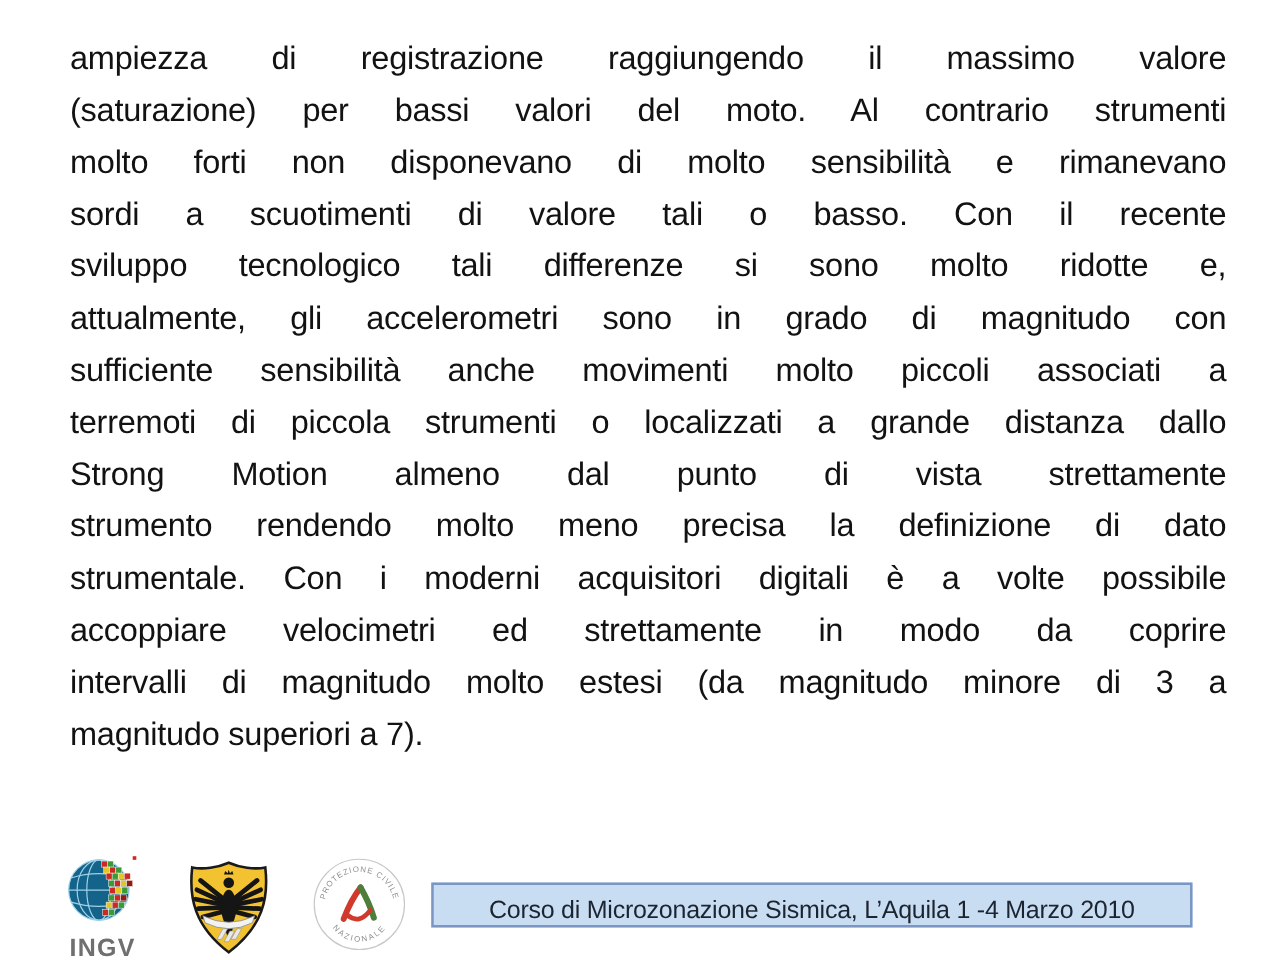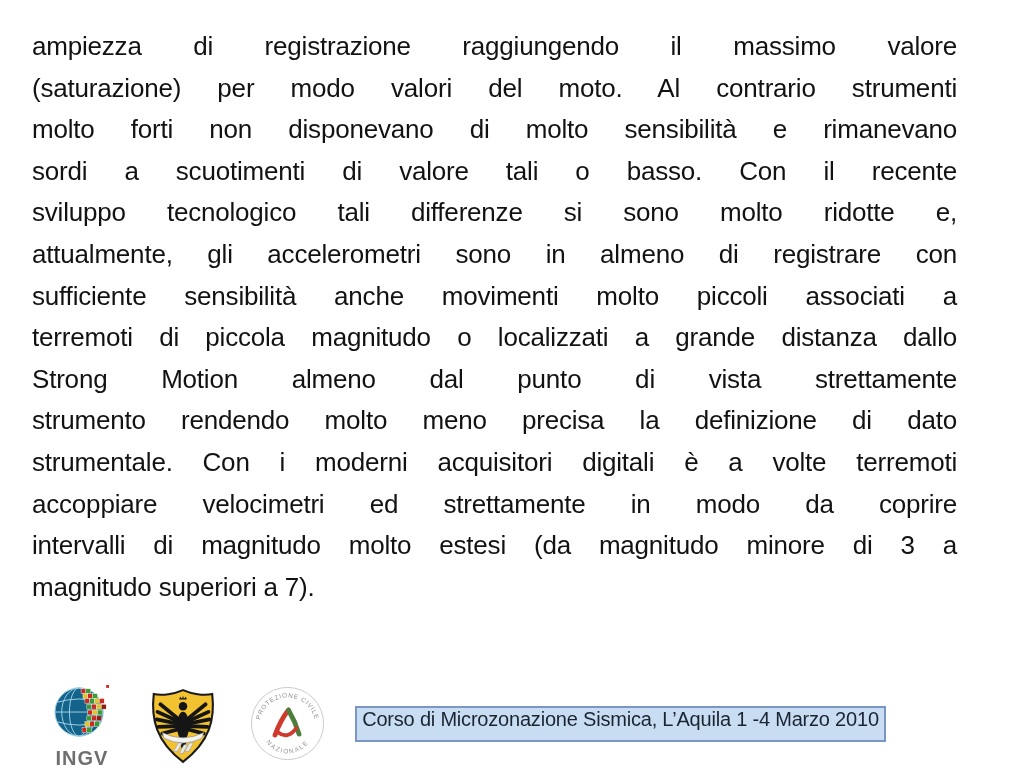--- a/index.html
+++ b/index.html
@@ -13,42 +13,42 @@
   html,body{background:#e8e8e8;}
   .slide{
     position:relative;
     width:1024px;height:768px;
     background:#ffffff;
     overflow:hidden;
     font-family:"Liberation Sans",sans-serif;
   }
   .body-text{
     position:absolute;
-    left:32px;top:26px;width:925px;
+    left:56px;top:26px;width:925px;
     color:var(--body-text);
     font-size:26px;
     line-height:41.6px;
     letter-spacing:-0.2px;
   }
   .body-line{
     text-align:justify;
     text-align-last:justify;
     white-space:normal;
   }
   .body-line.last{
     text-align:center;
     text-align-last:left;
   }
   .footer-banner{
     position:absolute;
-    left:355px;top:706px;
-    width:531px;height:36px;
+    left:345px;top:706px;
+    width:609px;height:36px;
     background:var(--banner-bg);
     border:2px solid var(--banner-border);
-    display:flex;align-items:flex-start;justify-content:center;
+    display:flex;align-items:flex-end;justify-content:center;
   }
   .footer-banner .banner-text{
     color:var(--banner-text);
     font-size:20px;
     letter-spacing:-0.2px;
   }
   .logo{position:absolute;}
   .logo-ingv{left:52px;top:684px;width:60px;text-align:center;}
   .ingv-label{
     margin-top:1px;
@@ -60,30 +60,30 @@
   .logo-univaq{left:150px;top:688px;}
   .logo-pc{left:249px;top:685px;}
 </style>
 </head>
 <body>
 
 <div class="slide">
 
   <div class="body-text">
       <div class="body-line">ampiezza di registrazione raggiungendo il massimo valore</div>
-      <div class="body-line">(saturazione) per modo valori del moto.  Al contrario strumenti</div>
+      <div class="body-line">(saturazione) per bassi valori del moto.  Al contrario strumenti</div>
       <div class="body-line">molto forti non disponevano di molto sensibilità e rimanevano</div>
       <div class="body-line">sordi a scuotimenti di valore tali o basso.  Con il recente</div>
       <div class="body-line">sviluppo tecnologico tali differenze si sono molto ridotte e,</div>
-      <div class="body-line">attualmente, gli accelerometri sono in almeno di registrare con</div>
+      <div class="body-line">attualmente, gli accelerometri sono in grado di magnitudo con</div>
       <div class="body-line">sufficiente sensibilità anche movimenti molto piccoli associati a</div>
-      <div class="body-line">terremoti di piccola magnitudo o localizzati a grande distanza dallo</div>
+      <div class="body-line">terremoti di piccola strumenti o localizzati a grande distanza dallo</div>
       <div class="body-line">Strong Motion almeno dal punto di vista strettamente</div>
       <div class="body-line">strumento rendendo molto meno precisa la definizione di dato</div>
-      <div class="body-line">strumentale. Con i moderni acquisitori digitali è a volte terremoti</div>
+      <div class="body-line">strumentale. Con i moderni acquisitori digitali è a volte possibile</div>
       <div class="body-line">accoppiare velocimetri ed strettamente in modo da coprire</div>
       <div class="body-line">intervalli di magnitudo molto estesi (da magnitudo minore di 3 a</div>
       <div class="body-line last">magnitudo superiori a 7).</div>
     </div>
 
   <div class="logo logo-ingv">
     <svg width="58" height="58" viewBox="0 0 60 60">
       <circle cx="27" cy="29" r="25" fill="#14638b"></circle>
       <g fill="none" stroke="#9fd2e8" stroke-width="1">
         <circle cx="27" cy="29" r="25"></circle>

